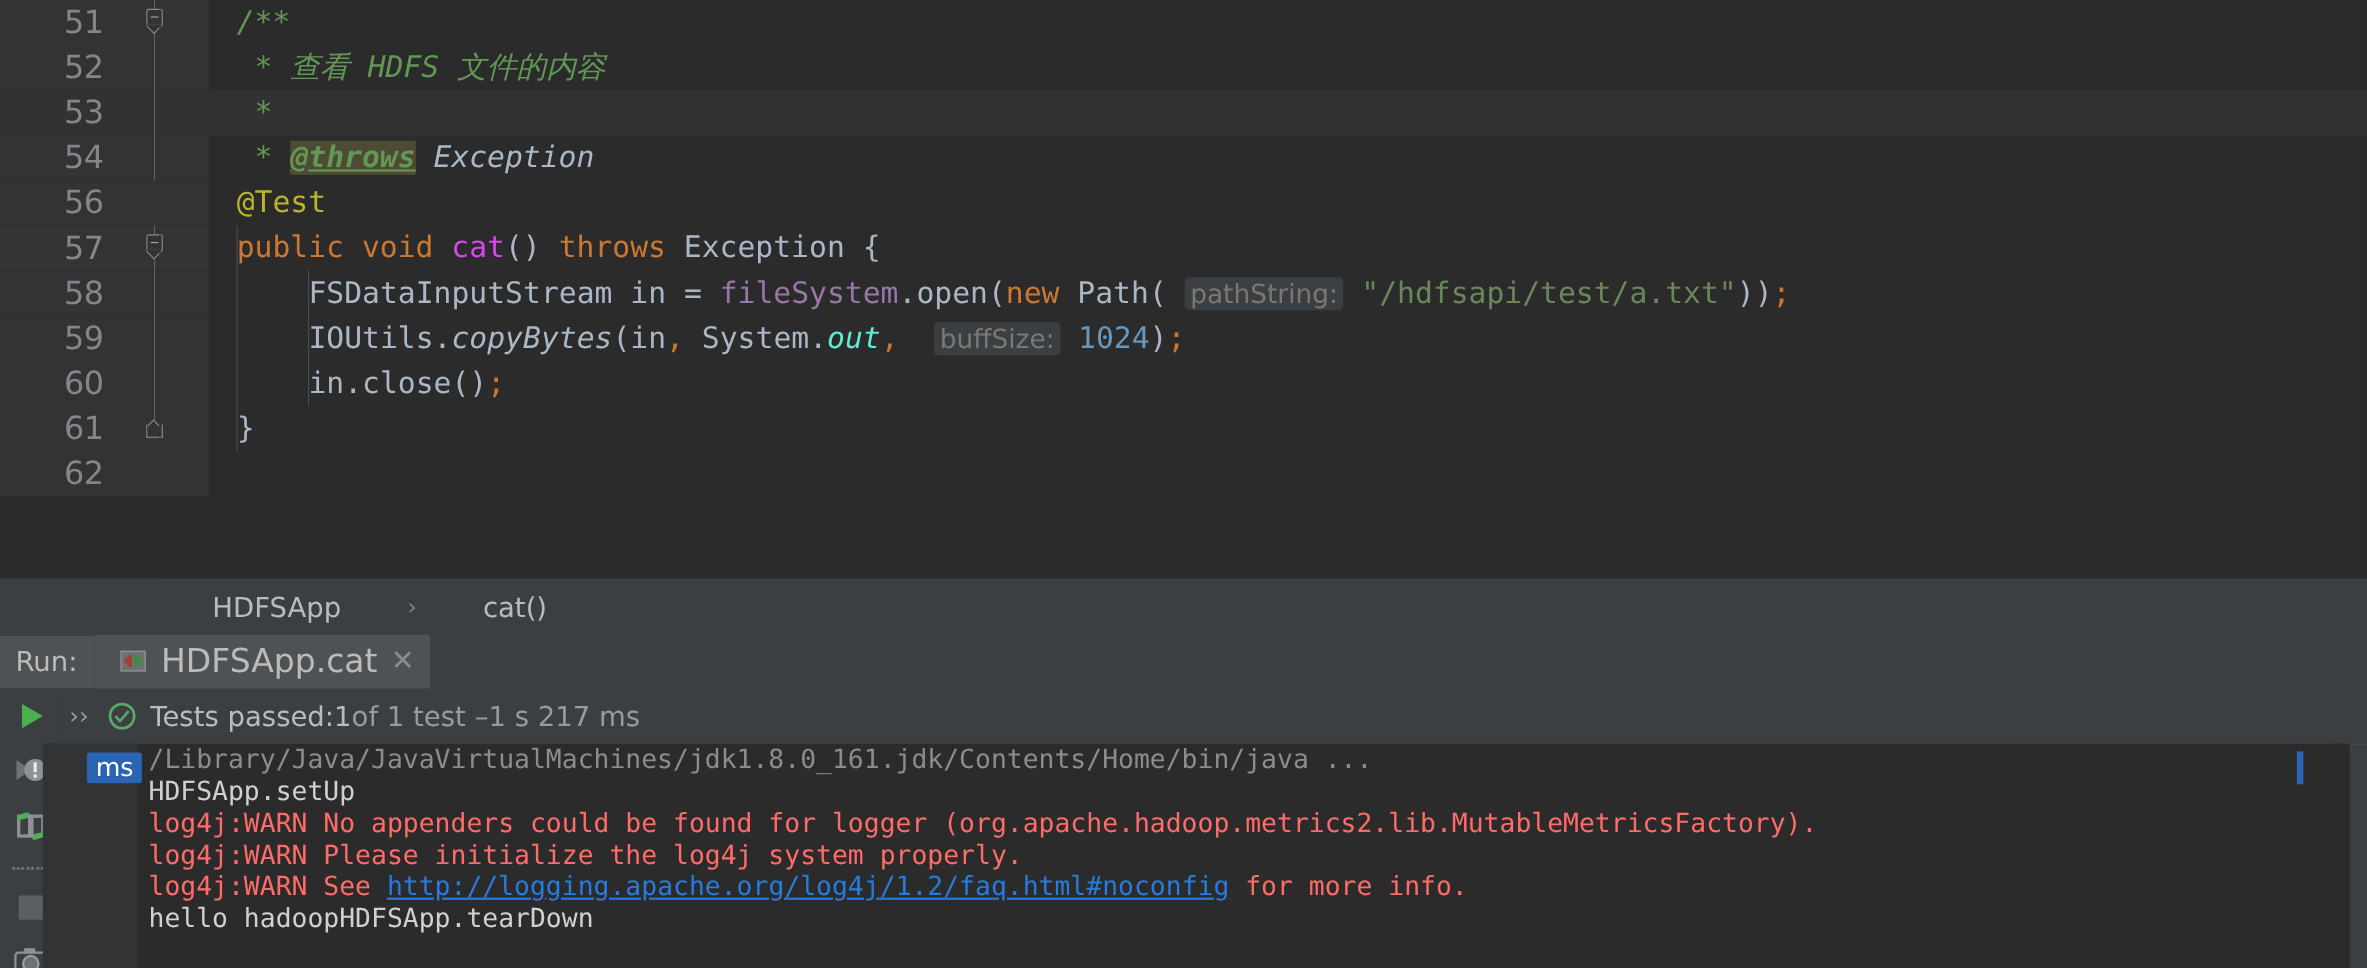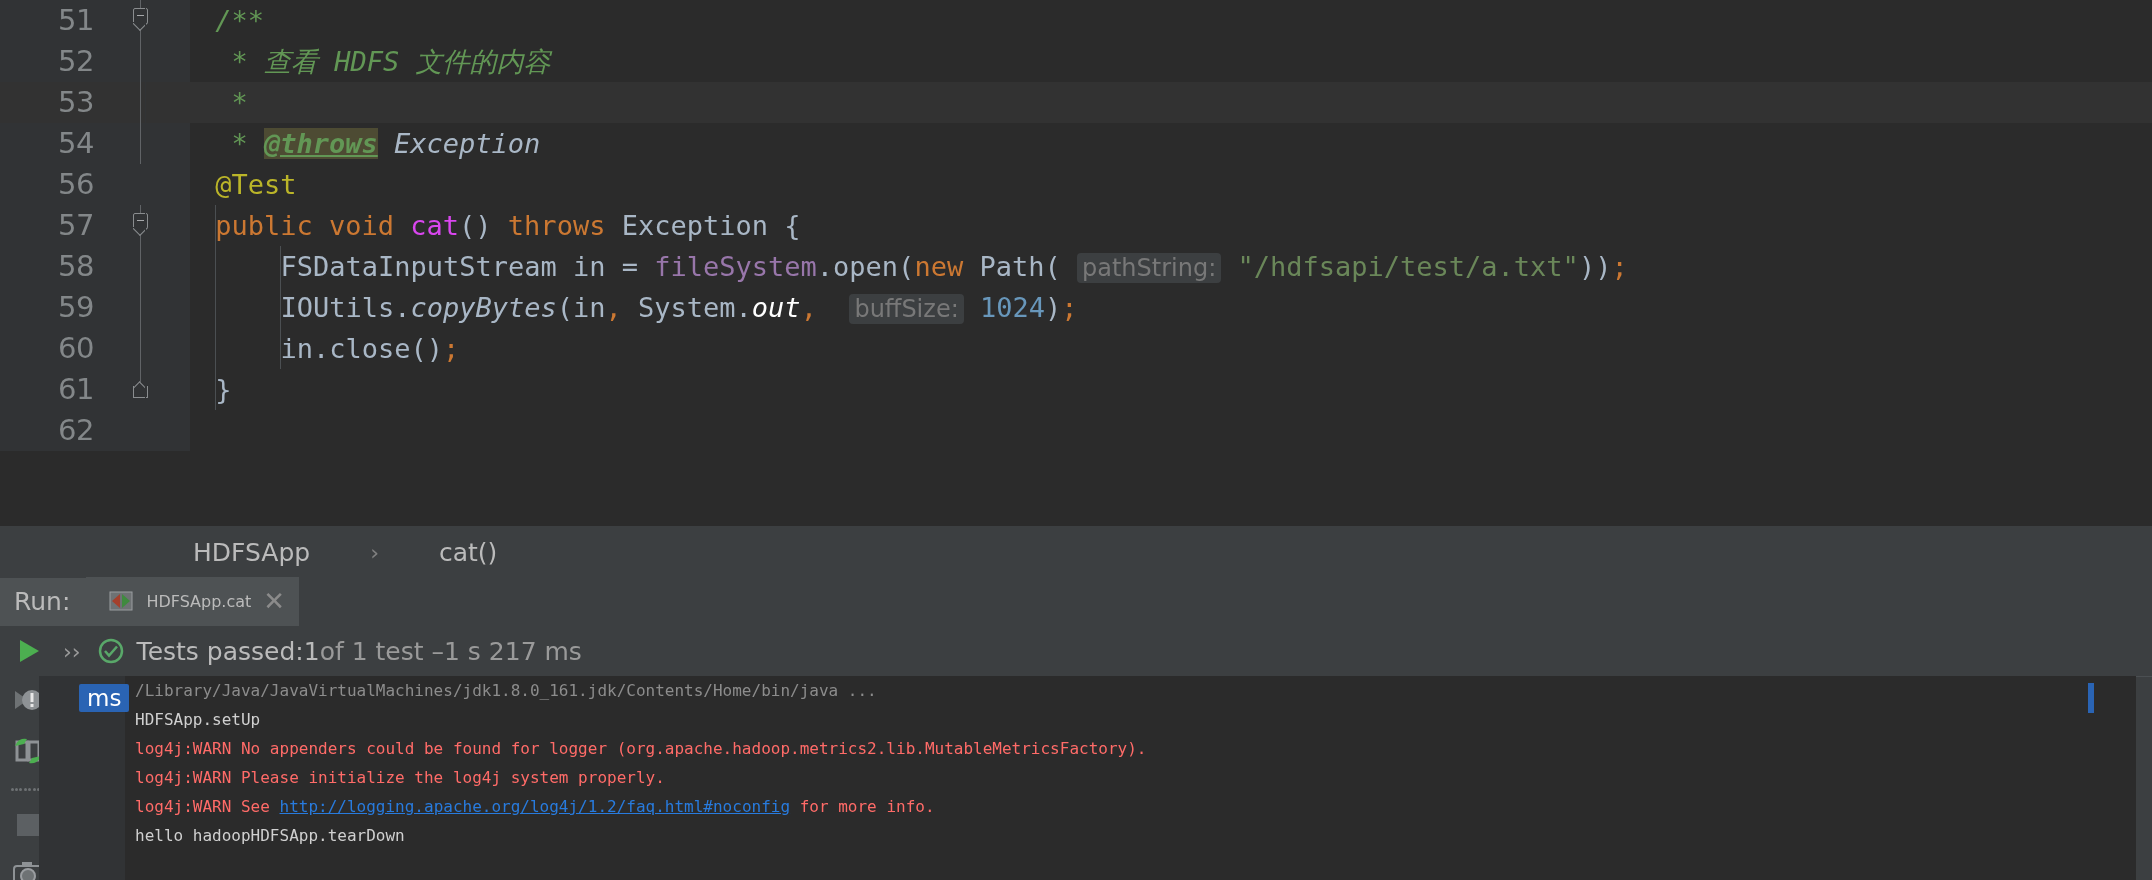--- a/index.html
+++ b/index.html
@@ -93,21 +93,21 @@
   
   .cmt{color:#629755;font-style:italic;}
   .cmt-tag{color:#629755;font-style:italic;font-weight:bold;text-decoration:underline;
            background:#4d4b33;}
   .cmt-txt{color:#a9b7c6;font-style:italic;}
   .anno{color:#bbb529;}
   .kw{color:#cc7832;font-weight:normal;}
   .ident{color:#a9b7c6;}
   .mth{color:#d946ef;}
   .fld{color:#9876aa;}
-  .fld-i{color:#ffffff;font-style:italic;}
+  .fld-i{color:#5eead4;font-style:italic;}
   .stat-m{color:#a9b7c6;font-style:italic;}
   .str{color:#6a8759;}
   .num{color:#6897bb;}
   .punc{color:#a9b7c6;}
   .semi{color:#cc7832;}
   .hint{
     color:#787878;background:#3c3f41;border-radius:4px;
     padding:1px 5px;font-size:24px;
     font-family:"DejaVu Sans", sans-serif;
   }
@@ -138,21 +138,21 @@
     color:#bbbbbb;font-family:"DejaVu Sans",sans-serif;font-size:25px;
     padding:0 16px 0 14px;height:48px;line-height:48px;
     background:#4e5254;
   }
   .run-tab{
     display:flex;align-items:center;height:48px;
     background:#4e5254;padding:0 14px 0 22px;gap:12px;
     border-bottom:2px solid #4e5254;
   }
   .tab-ico{width:26px;height:26px;flex:0 0 26px;}
-  .tab-name{color:#bbbbbb;font-family:"DejaVu Sans",sans-serif;font-size:16px;}
+  .tab-name{color:#bbbbbb;font-family:"DejaVu Sans",sans-serif;font-size:30px;}
   .tab-close{color:#8b8b8b;font-family:"DejaVu Sans",sans-serif;font-size:26px;cursor:pointer;}
 
   
   .toolstrip{
     position:absolute;left:0;top:48px;width:55px;height:254px;
     background:#3c3f41;border-right:1px solid #2f3133;
     display:flex;flex-direction:column;align-items:center;padding-top:10px;gap:18px;
   }
   .ts-btn{width:34px;height:34px;display:flex;align-items:center;justify-content:center;cursor:pointer;}
   .ts-dots{width:34px;height:8px;display:flex;justify-content:space-between;align-items:center;}
@@ -178,21 +178,21 @@
     position:absolute;left:0;top:0;width:86px;height:204px;background:#313335;
   }
   .ms-badge{
     position:absolute;left:40px;top:8px;
     background:#2a64b4;color:#ffffff;
     font-family:"DejaVu Sans",sans-serif;font-size:23px;
     padding:1px 8px;border-radius:2px;
   }
   .con-lines{
     position:absolute;left:96px;top:0;width:2000px;
-    font-family:"DejaVu Sans Mono", monospace;font-size:16px;line-height:29px;
+    font-family:"DejaVu Sans Mono", monospace;font-size:24px;line-height:29px;
     white-space:pre;
   }
   .cl{height:29px;}
   .c-dim{color:#8c8c8c;}
   .c-wht{color:#d0d0d0;}
   .c-red{color:#ff6b68;}
   .c-lnk{color:#287bde;text-decoration:underline;}
 
   
   .con-scroll{

